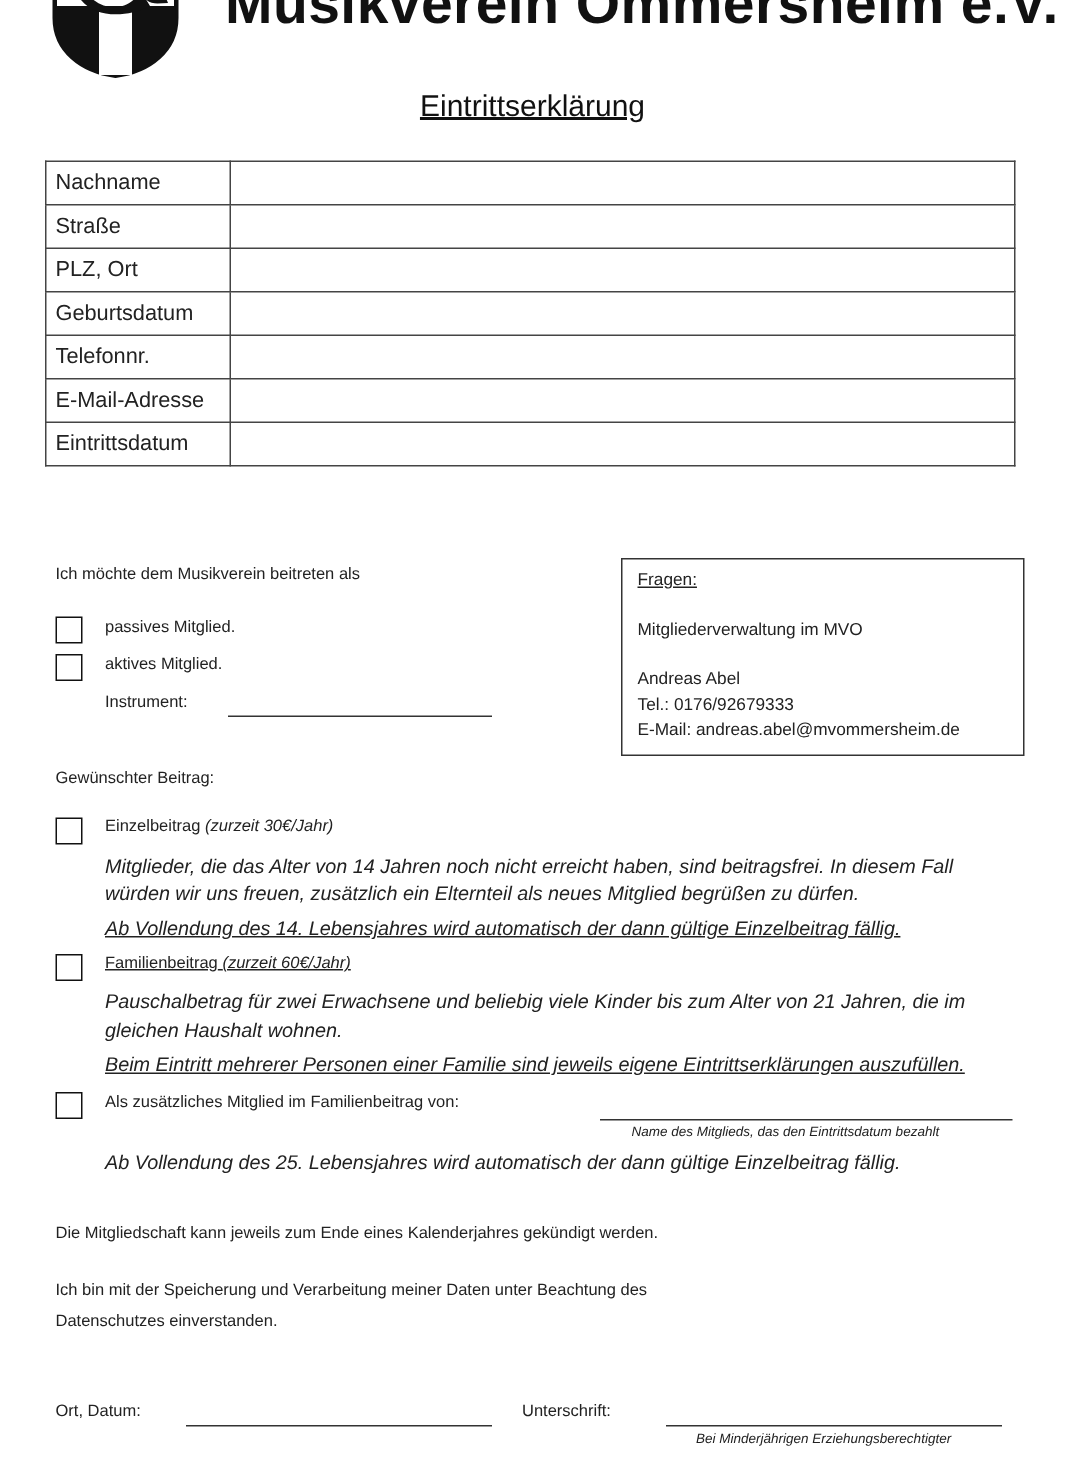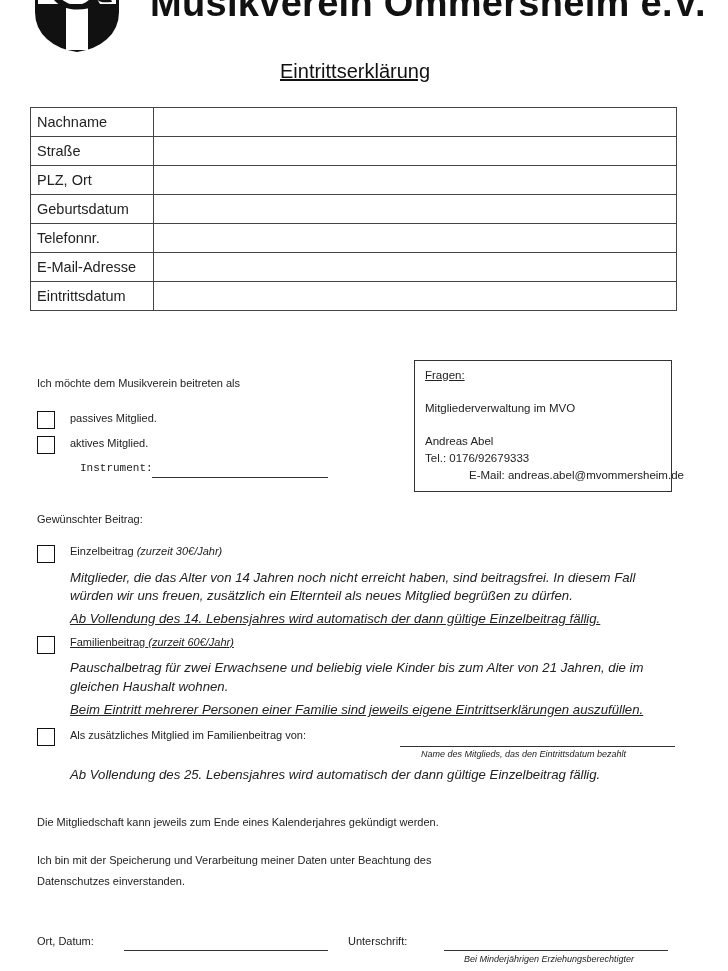--- a/index.html
+++ b/index.html
@@ -12,21 +12,21 @@
   table.form { position:absolute; left:30px; top:107px; width:647px; border-collapse:collapse; }
   table.form td { border:1.5px solid #444; height:28px; padding:0 6px; font-size:14.5px; color:#222; }
   table.form td.label { width:110px; }
   table.form td.value { }
   .txt { font-size:11px; color:#222; white-space:nowrap; }
   .cb { width:16px; height:16px; border:1.8px solid #111; background:#fff; }
   .line { border-bottom:1.3px solid #333; }
   .it { font-style:italic; font-size:13.2px; color:#222; white-space:nowrap; }
   .u { text-decoration:underline; }
   .small { font-size:9px; font-style:italic; color:#222; white-space:nowrap; }
-  .infobox { left:414px; top:360px; width:256px; height:130px; border:1.5px solid #333; }
+  .infobox { left:414px; top:372px; width:256px; height:130px; border:1.5px solid #333;padding-left:11px; }
   .infobox .t { position:absolute; left:10px; font-size:11.5px; color:#222; white-space:nowrap; }
 </style>
 </head>
 <body>
 
 <svg class="abs logo" viewBox="0 0 86 92">
   <path d="M2 2 H84 V52 C84 74 66 88 43 91 C20 88 2 74 2 52 Z" fill="#111" stroke="#111" stroke-width="2"></path>
   <rect x="32" y="48" width="22" height="42" fill="#fff"></rect>
   <path d="M4 4 H82 V44 H4 Z" fill="#fff"></path>
   <path d="M20 30 C30 48 50 50 60 34 L66 44 C50 52 30 52 20 40 Z" fill="#111"></path>
@@ -69,29 +69,29 @@
 </table>
 
 <div class="abs txt" style="left:37px; top:377px;">Ich möchte dem Musikverein beitreten als</div>
 
 <div class="abs cb" style="left:37px; top:411px;"></div>
 <div class="abs txt" style="left:70px; top:412px;">passives Mitglied.</div>
 
 <div class="abs cb" style="left:37px; top:436px;"></div>
 <div class="abs txt" style="left:70px; top:437px;">aktives Mitglied.</div>
 
-<div class="abs txt" style="left:80px; top:462px;font-family:Liberation Mono, monospace;">Instrument:</div>
+<div class="abs txt" style="left:70px; top:462px;">Instrument:</div>
 <div class="abs line" style="left:152px; top:460px; width:176px; height:17px;"></div>
 
 <div class="abs infobox">
   <div class="t u" style="top:8px;">Fragen:</div>
   <div class="t" style="top:41px;">Mitgliederverwaltung im MVO</div>
   <div class="t" style="top:74px;">Andreas Abel</div>
   <div class="t" style="top:91px;">Tel.: 0176/92679333</div>
-  <div class="t" style="top:108px;margin-left:44px;">E-Mail: andreas.abel@mvommersheim.de</div>
+  <div class="t" style="top:108px;">E-Mail: andreas.abel@mvommersheim.de</div>
 </div>
 
 <div class="abs txt" style="left:37px; top:513px;">Gewünschter Beitrag:</div>
 
 <div class="abs cb" style="left:37px; top:545px;"></div>
 <div class="abs txt" style="left:70px; top:545px;">
   <span>Einzelbeitrag</span>
   <span style="font-style:italic;">(zurzeit 30€/Jahr)</span>
 </div>
 <div class="abs it" style="left:70px; top:570px;">Mitglieder, die das Alter von 14 Jahren noch nicht erreicht haben, sind beitragsfrei. In diesem Fall</div>

